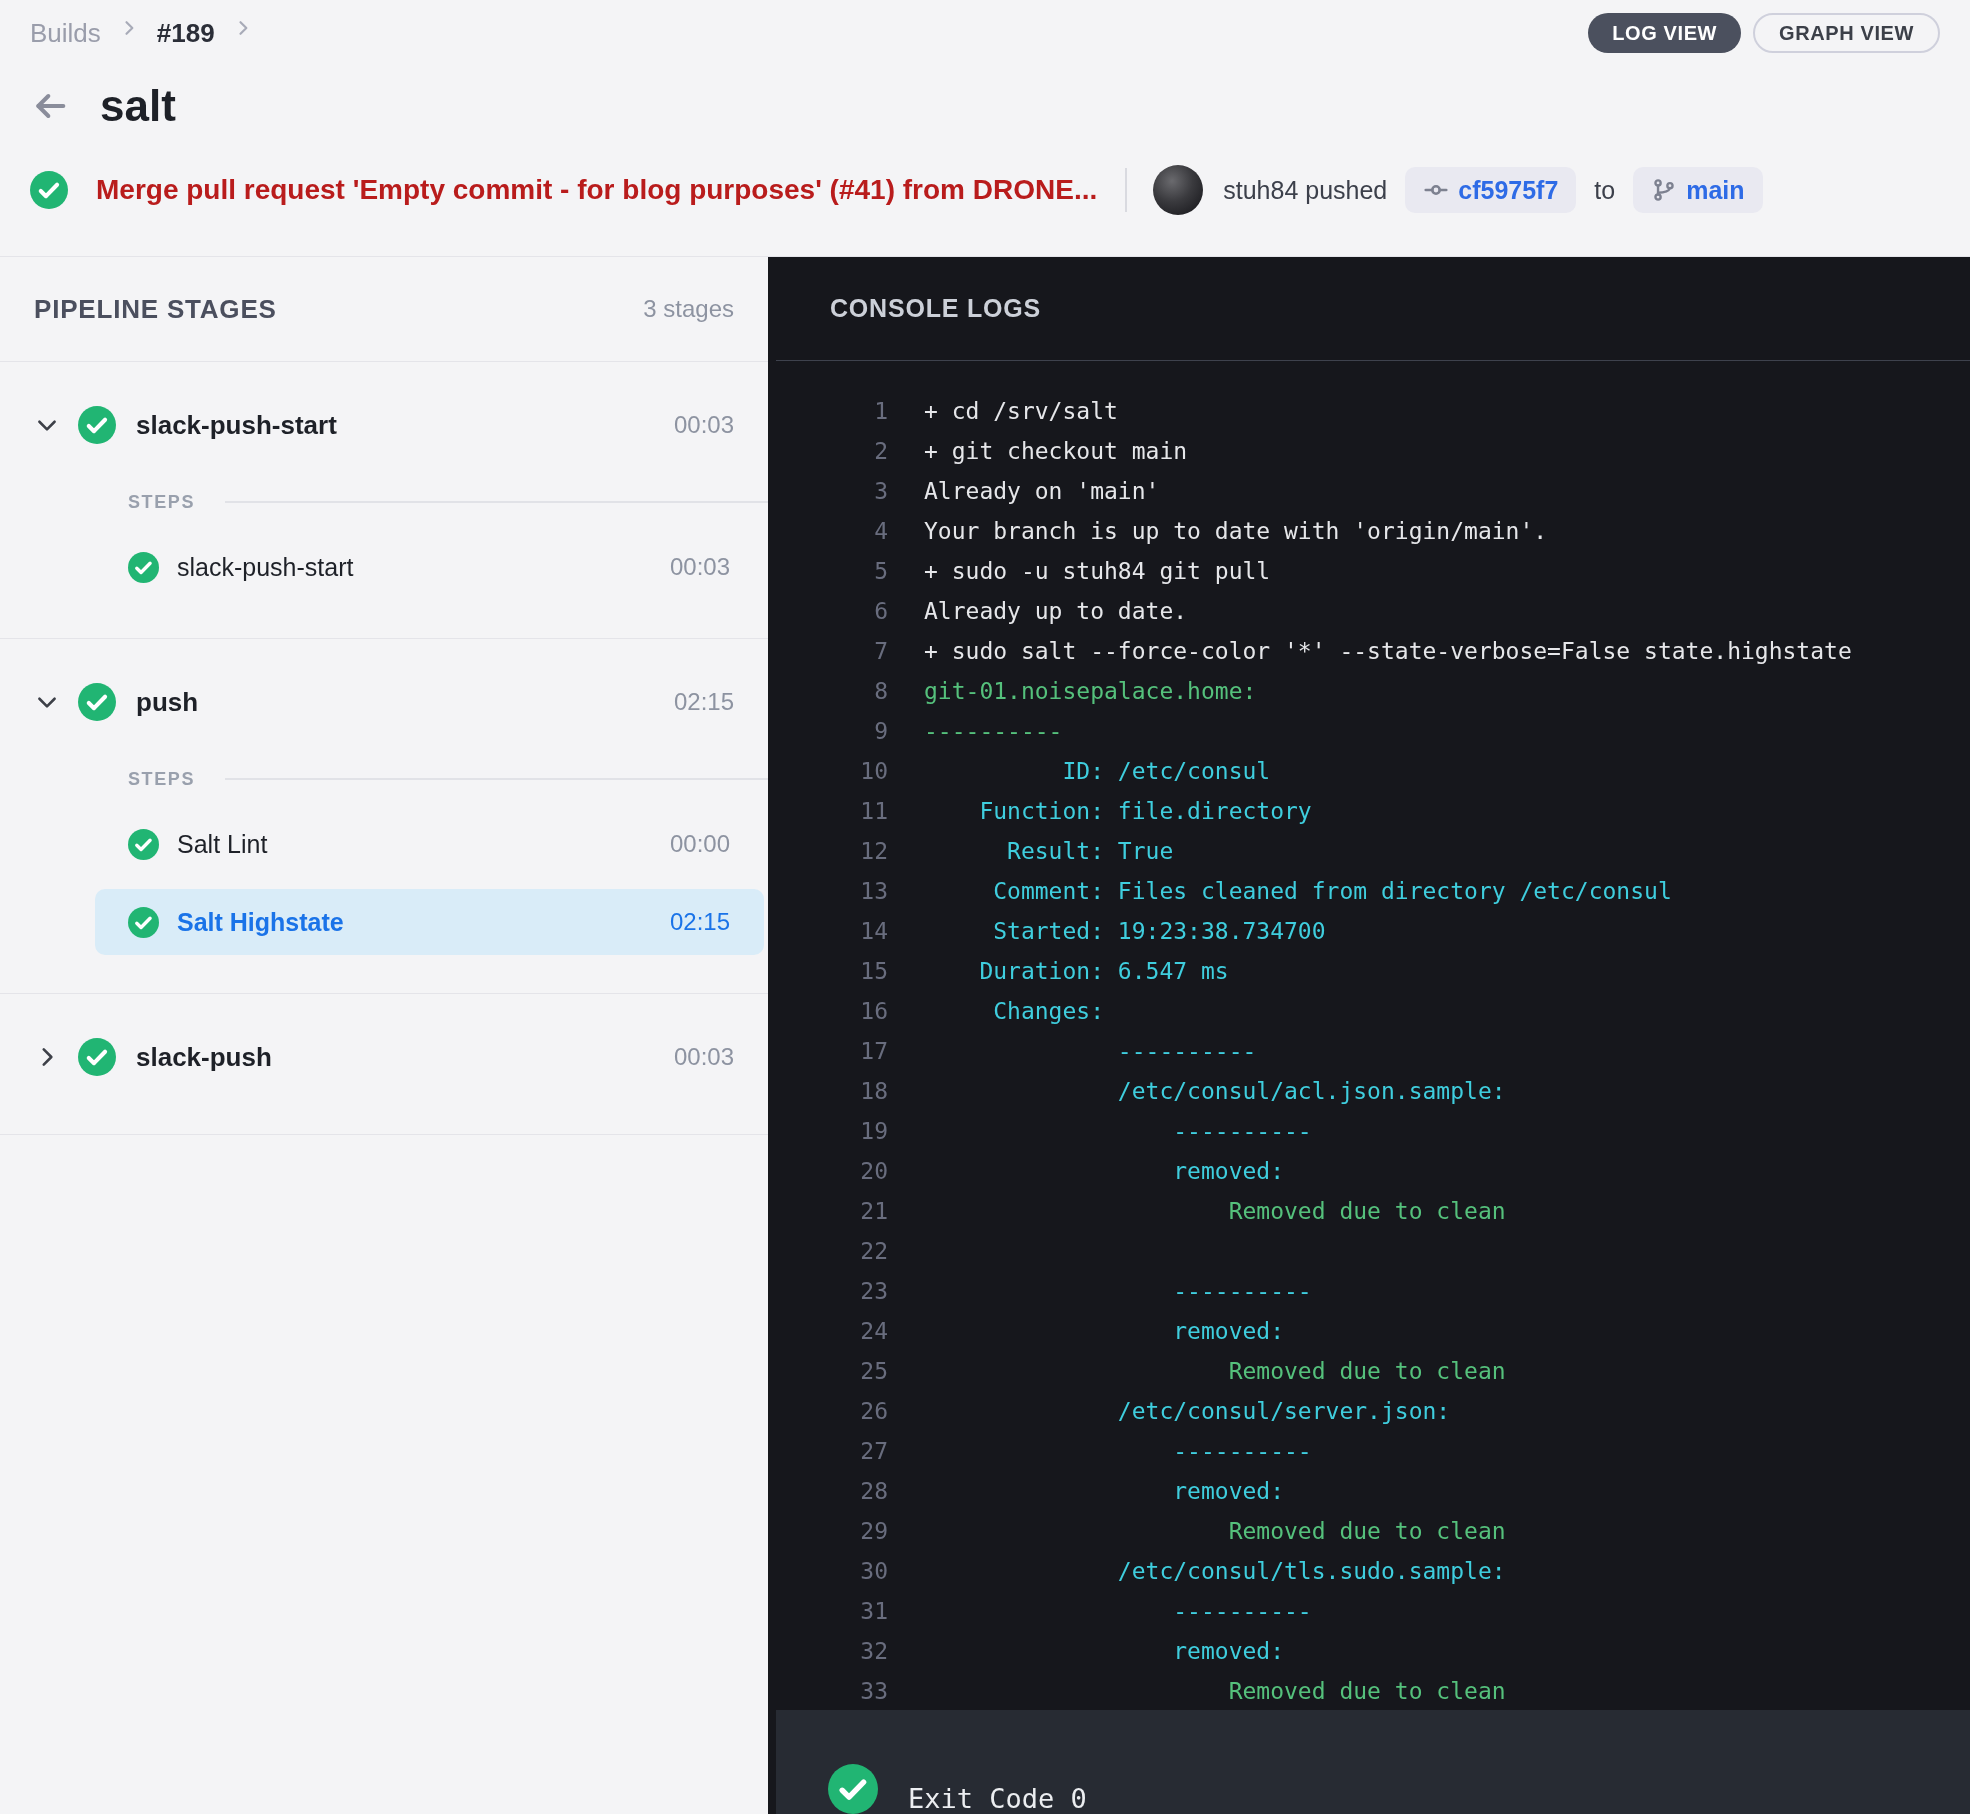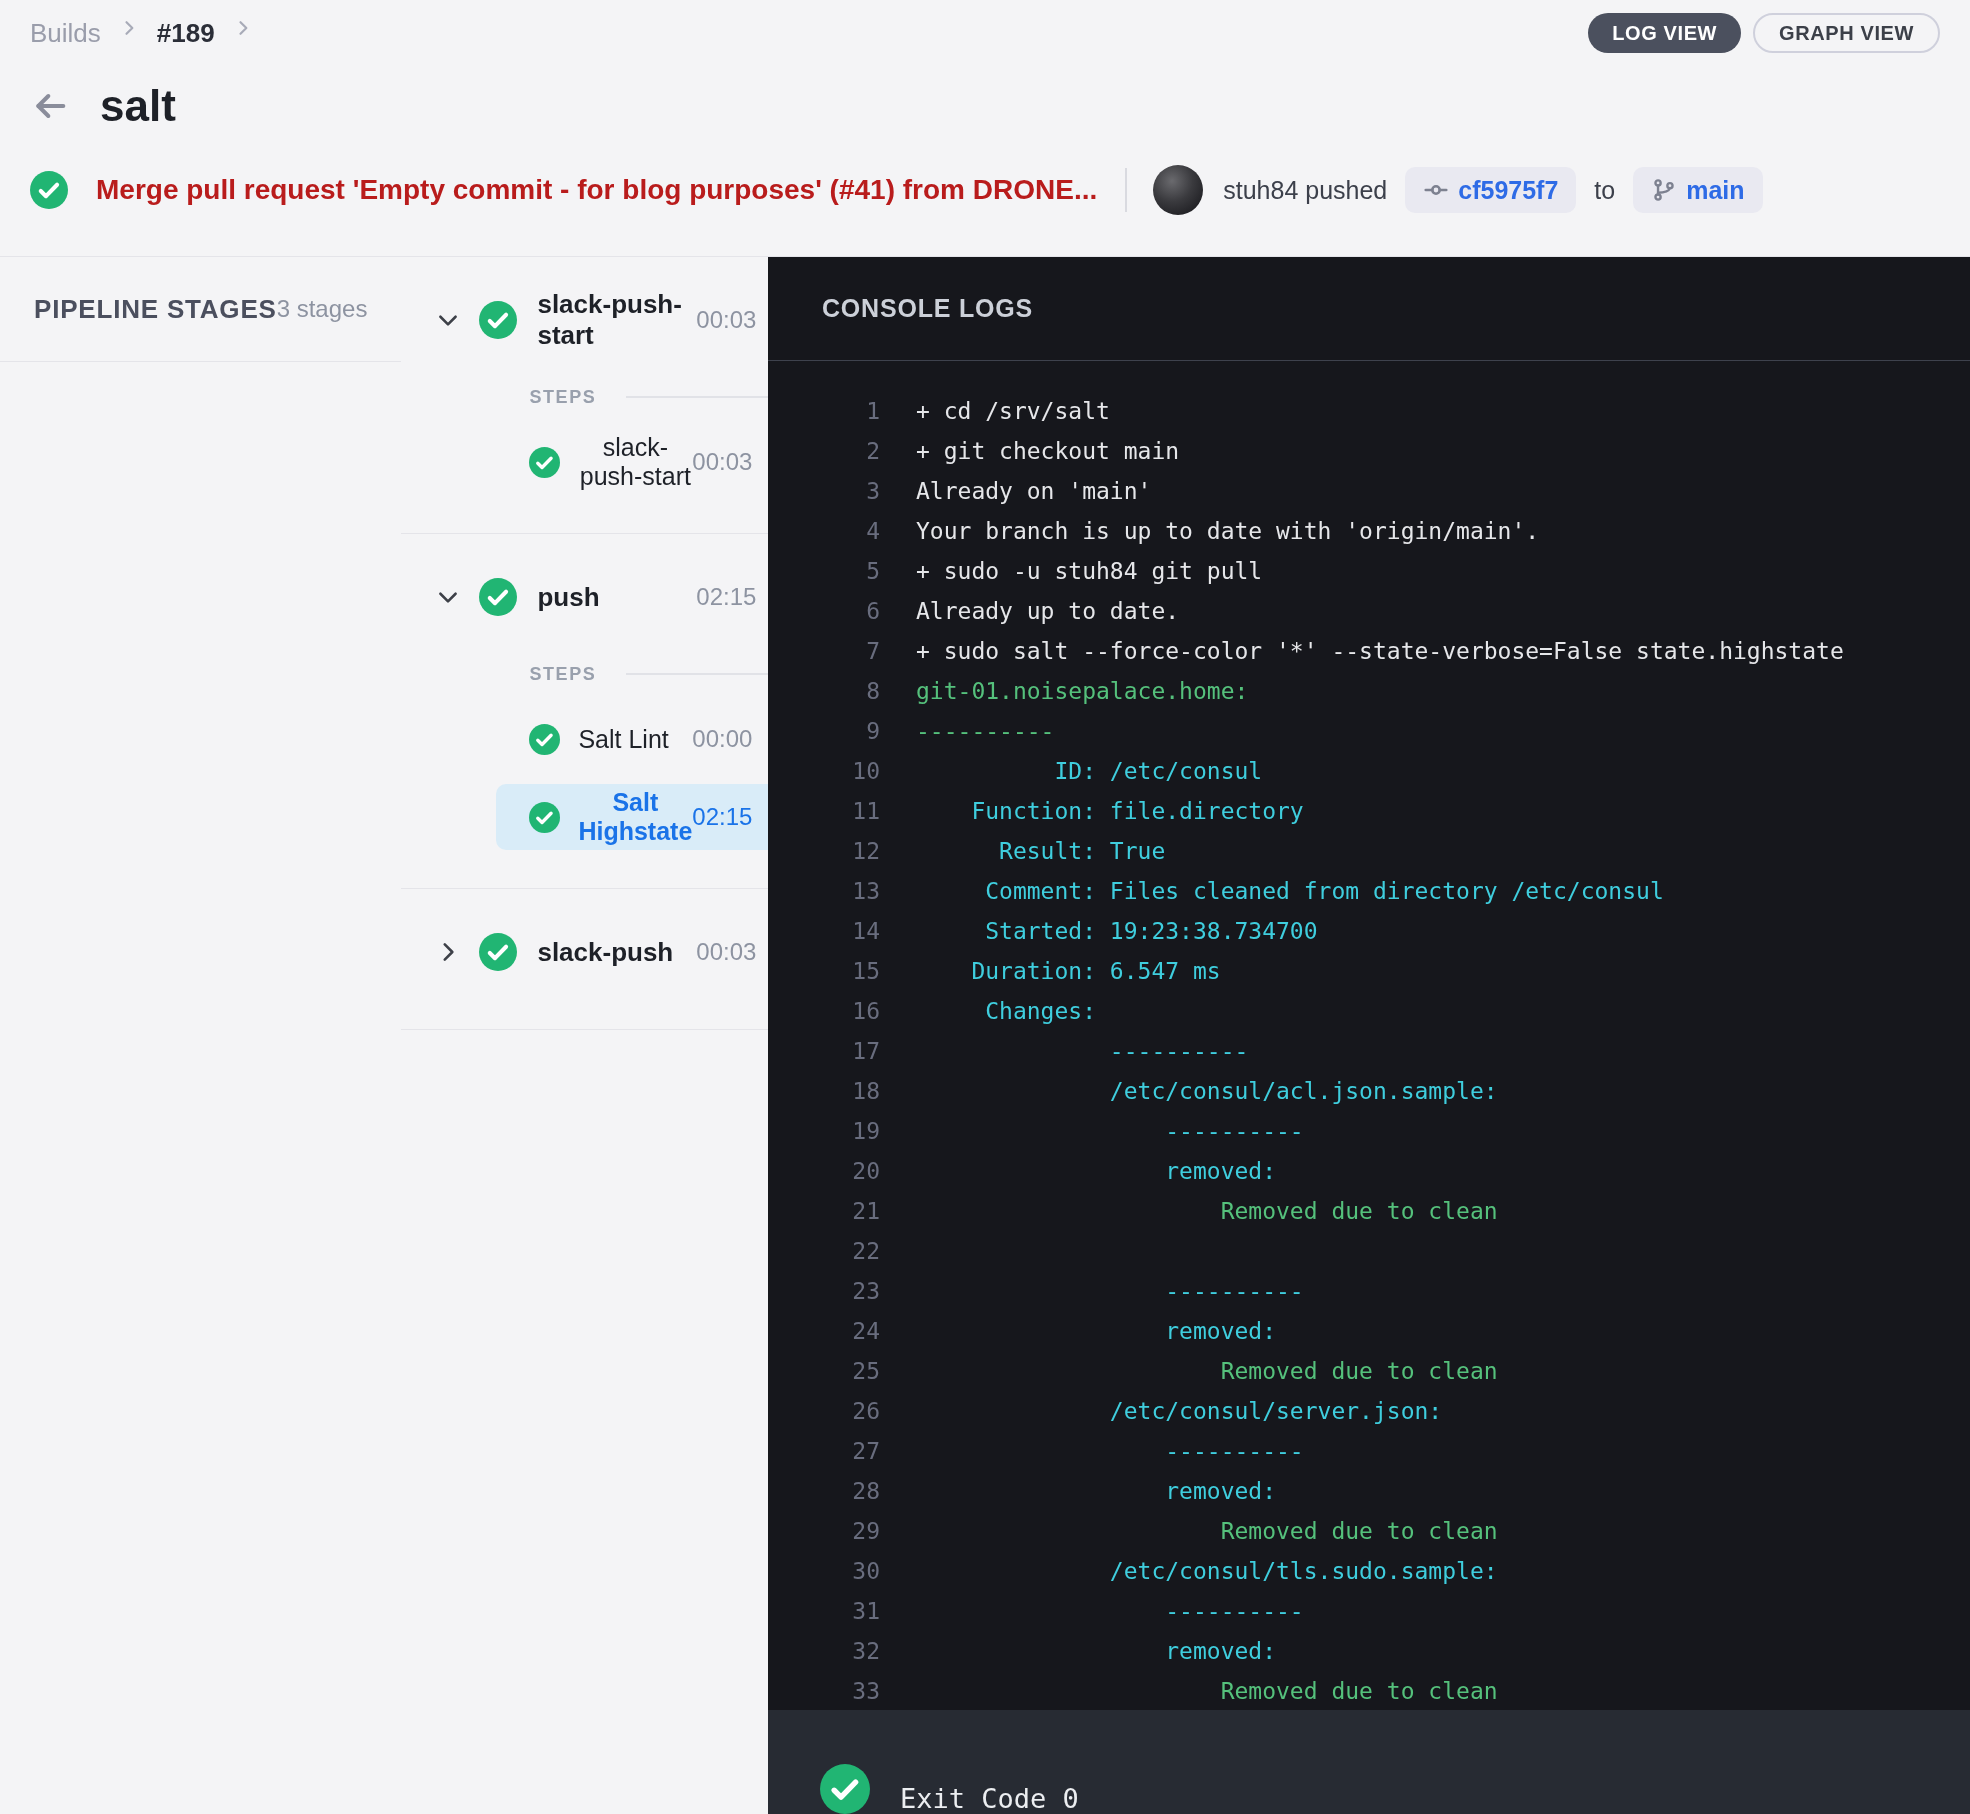--- a/index.html
+++ b/index.html
@@ -46,21 +46,21 @@
   .pushed{margin-left:20px;font-size:25px;color:#3c404b;white-space:nowrap;}
   .ref-badge{margin-left:18px;display:flex;align-items:center;gap:9px;background:var(--badge-bg);
              border-radius:10px;height:46px;padding:0 18px;cursor:pointer;flex:none;}
   .ref-badge .ref-icon{width:26px;height:26px;color:#7d8190;display:inline-flex;}
   .ref-badge .ref-icon svg{width:26px;height:26px;}
   .ref-text{font-size:25px;font-weight:600;color:var(--badge-text);}
   .to-label{margin-left:18px;font-size:25px;color:#3c404b;}
 
   
   .main{flex:1;display:flex;border-top:1px solid var(--border-light);min-height:0;}
-  .left{width:768px;flex:none;display:flex;flex-direction:row;background:var(--page-bg);}
+  .left{width:768px;flex:none;display:flex;flex-direction:column;background:var(--page-bg);}
   .panel-head{height:105px;flex:none;display:flex;align-items:center;padding:0 34px;
               border-bottom:1px solid var(--border-light);}
   .panel-head-title{font-size:26px;font-weight:600;letter-spacing:.8px;color:#4b4f5e;}
   .panel-head-right{margin-left:auto;font-size:24px;color:var(--gray-text);}
 
   .stage-group{border-bottom:1px solid var(--border-light);padding:24px 0 38px 0;}
   .stage-row{display:flex;align-items:center;height:78px;padding:0 34px;cursor:pointer;}
   .chev{width:26px;height:26px;color:#3d4048;display:inline-flex;flex:none;cursor:pointer;}
   .chev svg{width:26px;height:26px;}
   .chev.down svg{transform:rotate(90deg);}
@@ -72,21 +72,21 @@
   .steps-title{font-size:18px;font-weight:600;letter-spacing:1.6px;color:#99a0ad;flex:none;}
   .steps-line{flex:1;height:2px;background:#e1e2e7;margin-left:30px;}
   .step-row{display:flex;align-items:center;height:66px;margin-top:12px;padding:0 34px 0 33px;
             border-radius:10px;margin-right:4px;cursor:pointer;}
   .step-label{margin-left:18px;font-size:25px;color:#1e2128;}
   .step-row.selected{background:var(--selected-row-bg);}
   .step-row.selected .step-label{color:var(--accent-blue);font-weight:700;}
   .step-row.selected .row-time{color:var(--accent-blue);}
 
   
-  .console{flex:1;display:flex;flex-direction:column;background:var(--console-bg);min-width:0;}
+  .console{flex:1;display:flex;flex-direction:column;background:var(--console-bg);min-width:0;padding-left:8px;}
   .console-head{height:104px;flex:none;display:flex;align-items:center;padding:0 54px;
                 border-bottom:1px solid var(--console-border);}
   .console-title{font-size:25px;font-weight:600;letter-spacing:.8px;color:#ccd0d8;}
   .log-area{flex:1;overflow:hidden;padding-top:30px;
             font-family:"DejaVu Sans Mono",monospace;font-size:23px;line-height:40px;}
   .log-row{display:flex;}
   .ln{width:112px;flex:none;text-align:right;color:var(--line-number);user-select:none;}
   .lt{margin-left:36px;white-space:pre;}
   .lt.white{color:var(--log-white);}
   .lt.green{color:var(--log-green);}

